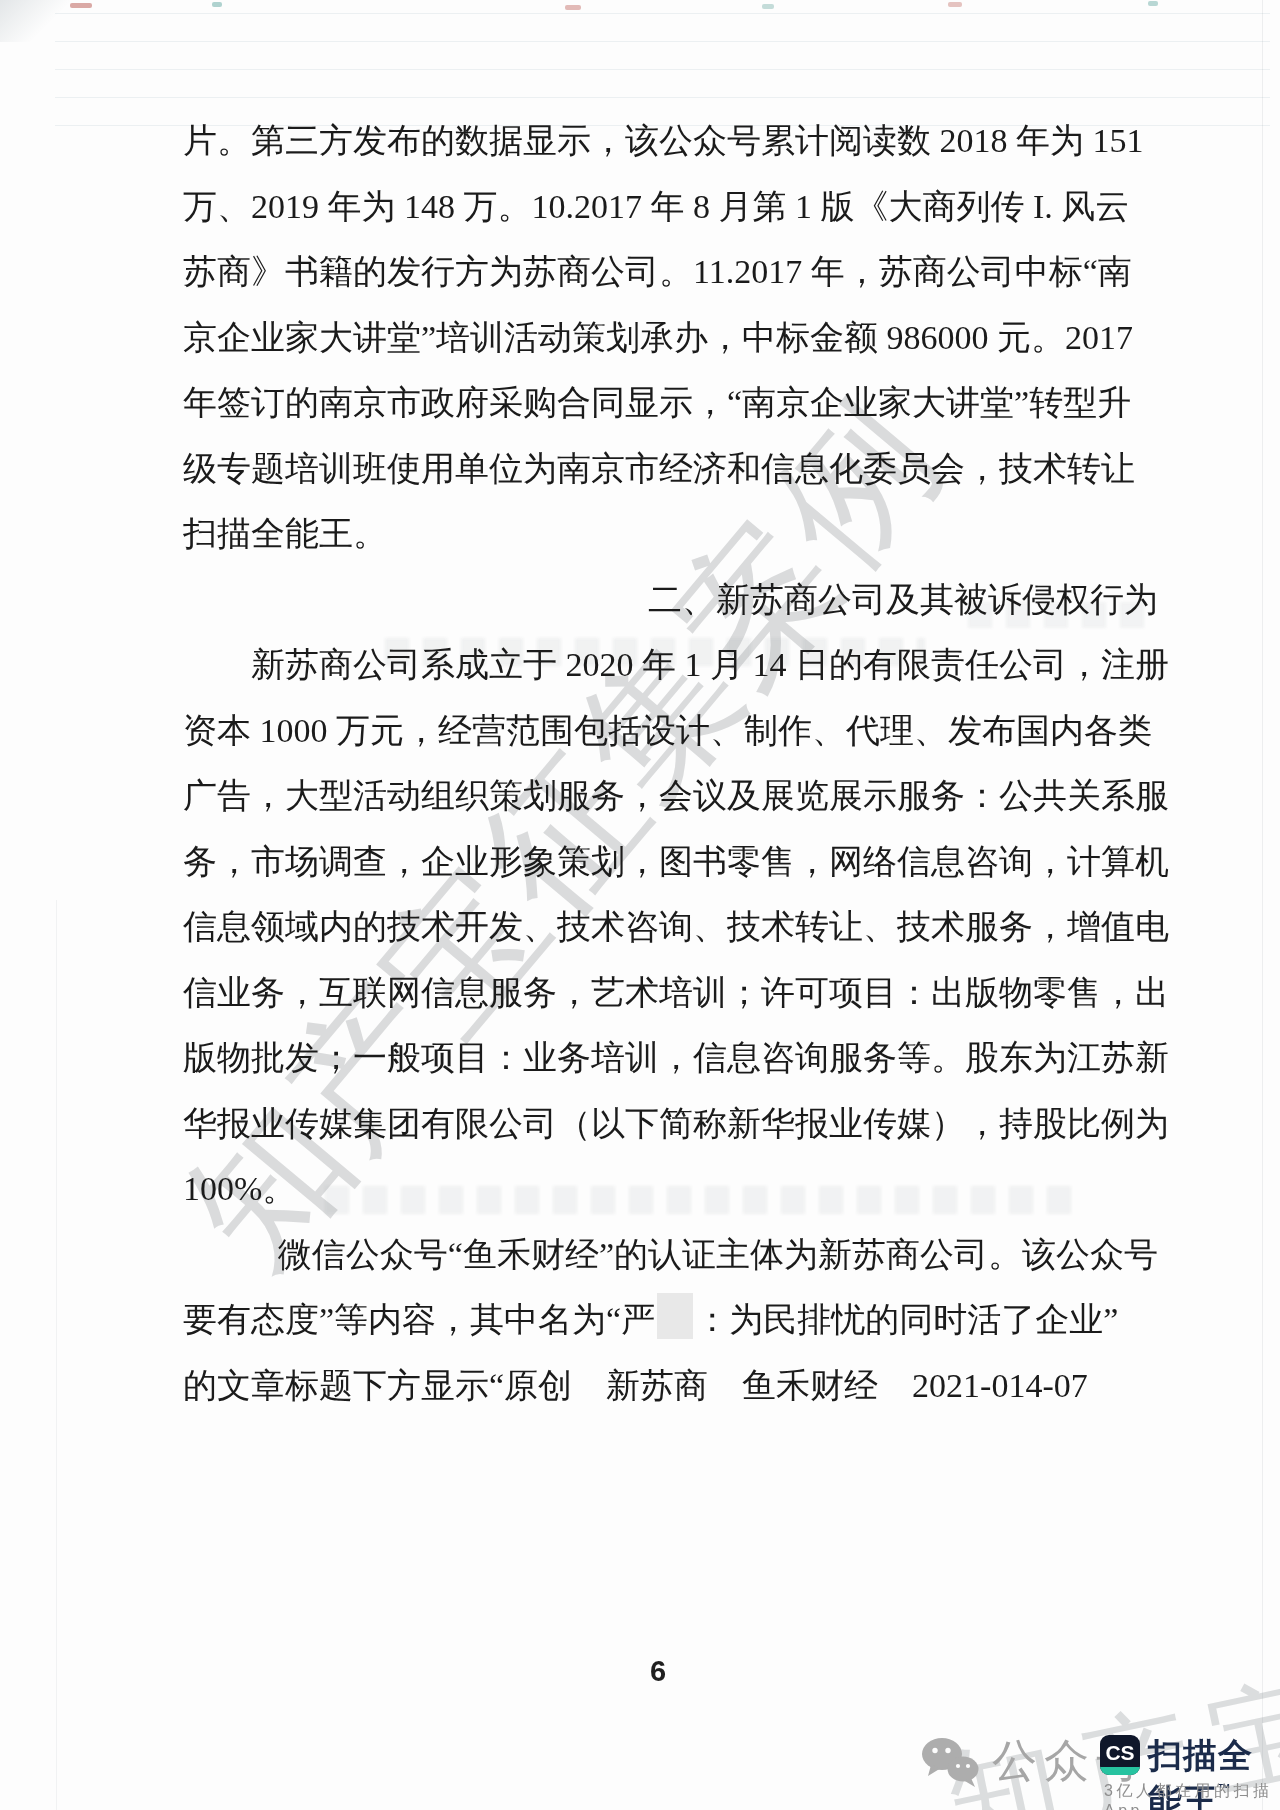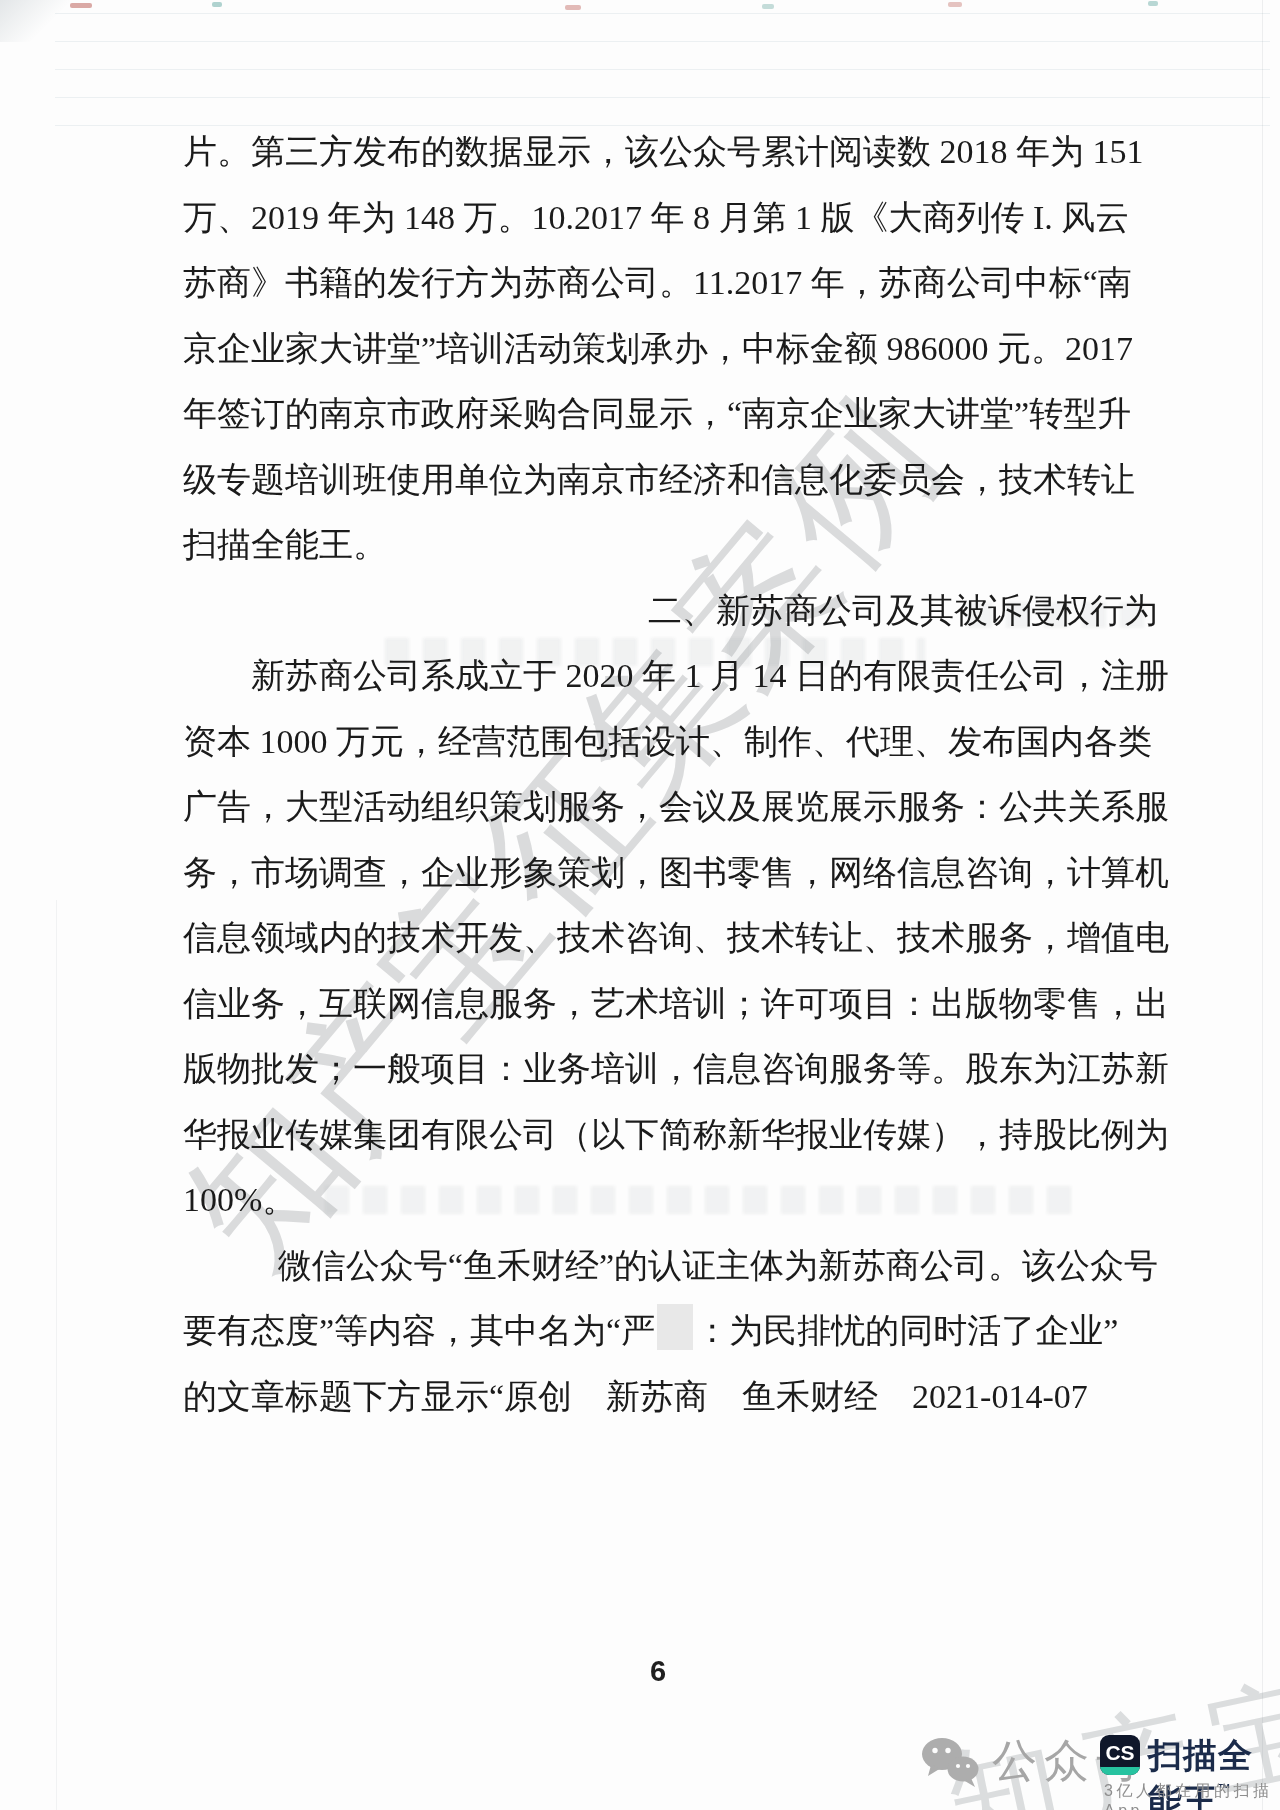--- a/index.html
+++ b/index.html
@@ -60,21 +60,21 @@
     background: repeating-linear-gradient(90deg,
       rgba(120,130,135,0.12) 0 24px, rgba(120,130,135,0) 24px 38px);
   }
   .s1 { left: 385px; top: 638px;  width: 540px; height: 28px; opacity: .8; }
   .s2 { left: 968px; top: 602px;  width: 180px; height: 26px; opacity: .7; }
   .s3 { left: 325px; top: 1186px; width: 760px; height: 28px; opacity: .75; }
 
   
   .doc-body {
     position: absolute;
-    left: 183px; top: 119px;
+    left: 183px; top: 108px;
     width: 975px;
     z-index: 2;
   }
   .line {
     font-size: 34px;
     line-height: 65.5px;
     height: 65.5px;
     color: #1b1b1b;
     white-space: nowrap;
     letter-spacing: 0px;

